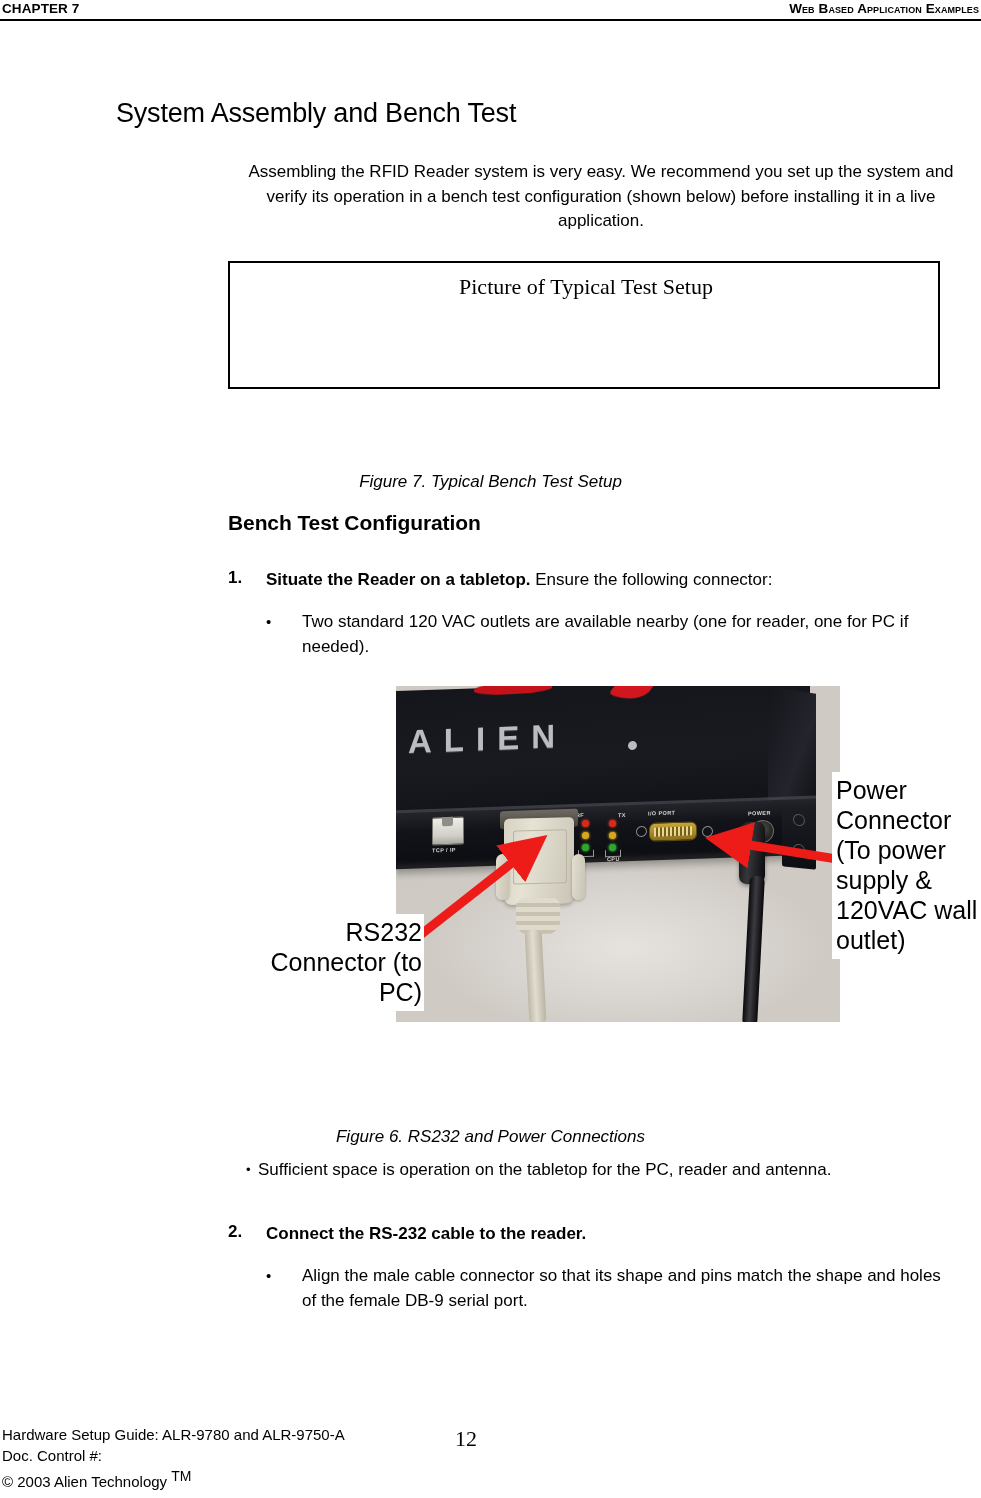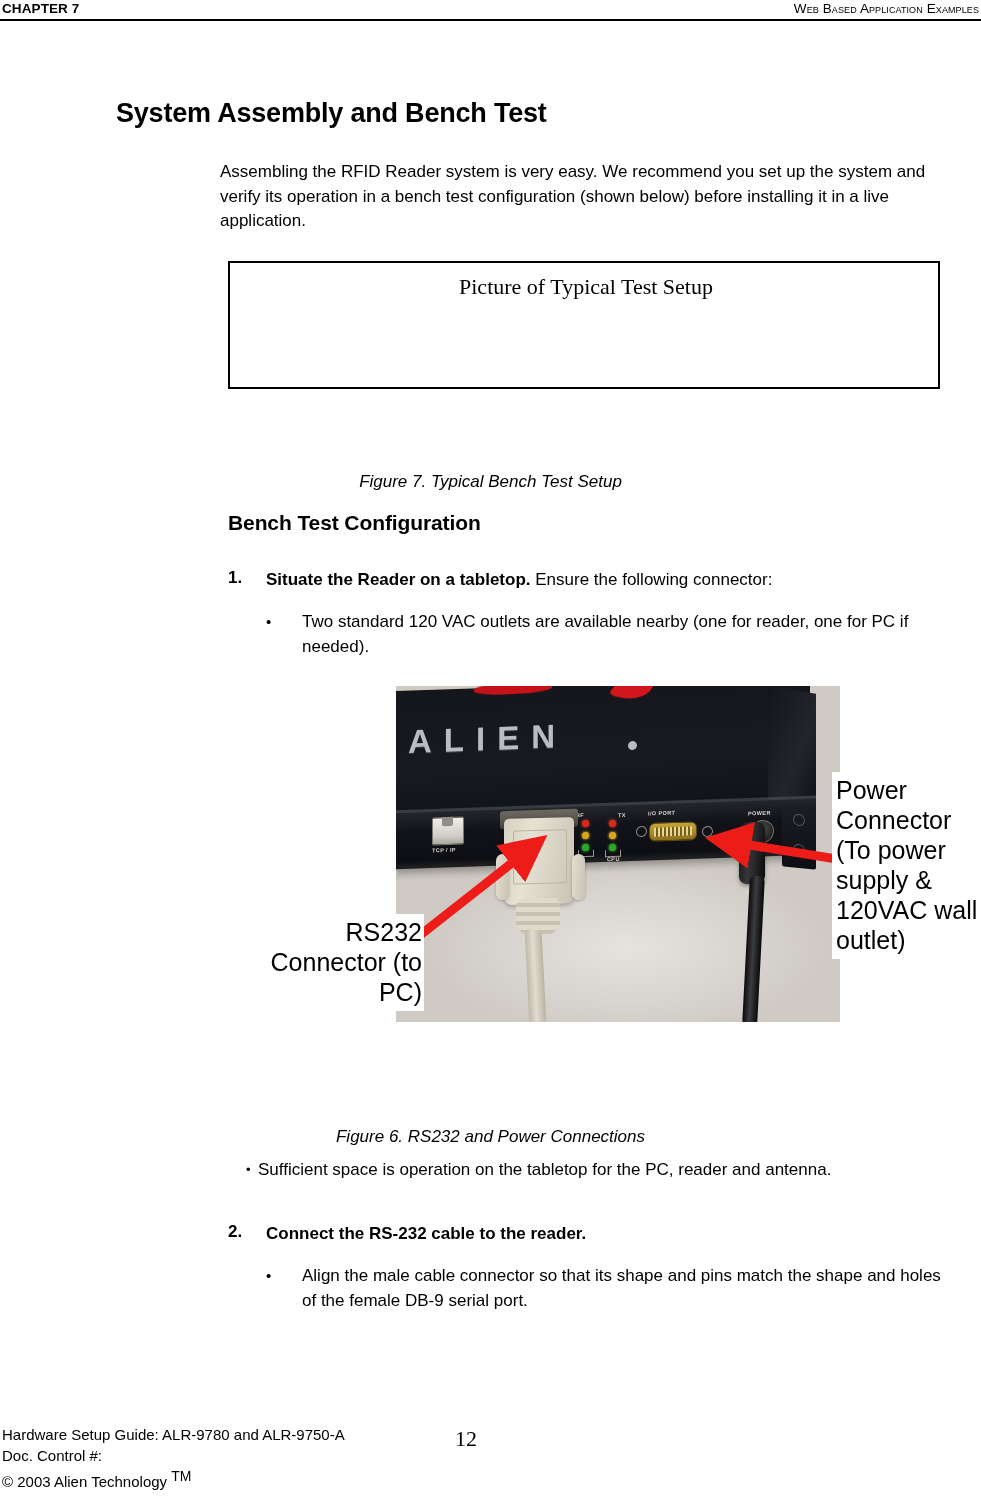--- a/index.html
+++ b/index.html
@@ -33,64 +33,65 @@
     top: 1px;
     font-size: 13.5px;
     font-weight: bold;
     letter-spacing: 0.1px;
   }
   .hdr-right {
     position: absolute;
     right: 2px;
     top: 1px;
     font-size: 13.5px;
-    font-weight: normal;
+    font-weight: bold;
     font-variant: small-caps;
     letter-spacing: 0.1px;
     white-space: nowrap;
   }
   .hdr-rule {
     position: absolute;
     left: 0;
     top: 19px;
     width: 981px;
     height: 2px;
     background: #000000;
   }
 
   
   #h1-title {
     position: absolute;
     left: 116px;
     top: 98px;
     font-size: 27px;
-    font-weight: bold;
+    font-weight: normal;
     letter-spacing: -0.2px;
     white-space: nowrap;
   }
   #h2-bench {
     position: absolute;
     left: 228px;
     top: 511px;
     font-size: 21px;
     font-weight: bold;
     letter-spacing: -0.1px;
     white-space: nowrap;
   }
 
   
   .para {
     position: absolute;
     font-size: 17px;
     line-height: 24.5px;
   }
   #intro-para {
-    left: 220px;
+    left: 241px;
     top: 160px;
     width: 720px;
+    text-align: center;
   }
 
   
   #fig7-box {
     position: absolute;
     left: 228px;
     top: 261px;
     width: 712px;
     height: 128px;
     border: 2px solid #000000;

